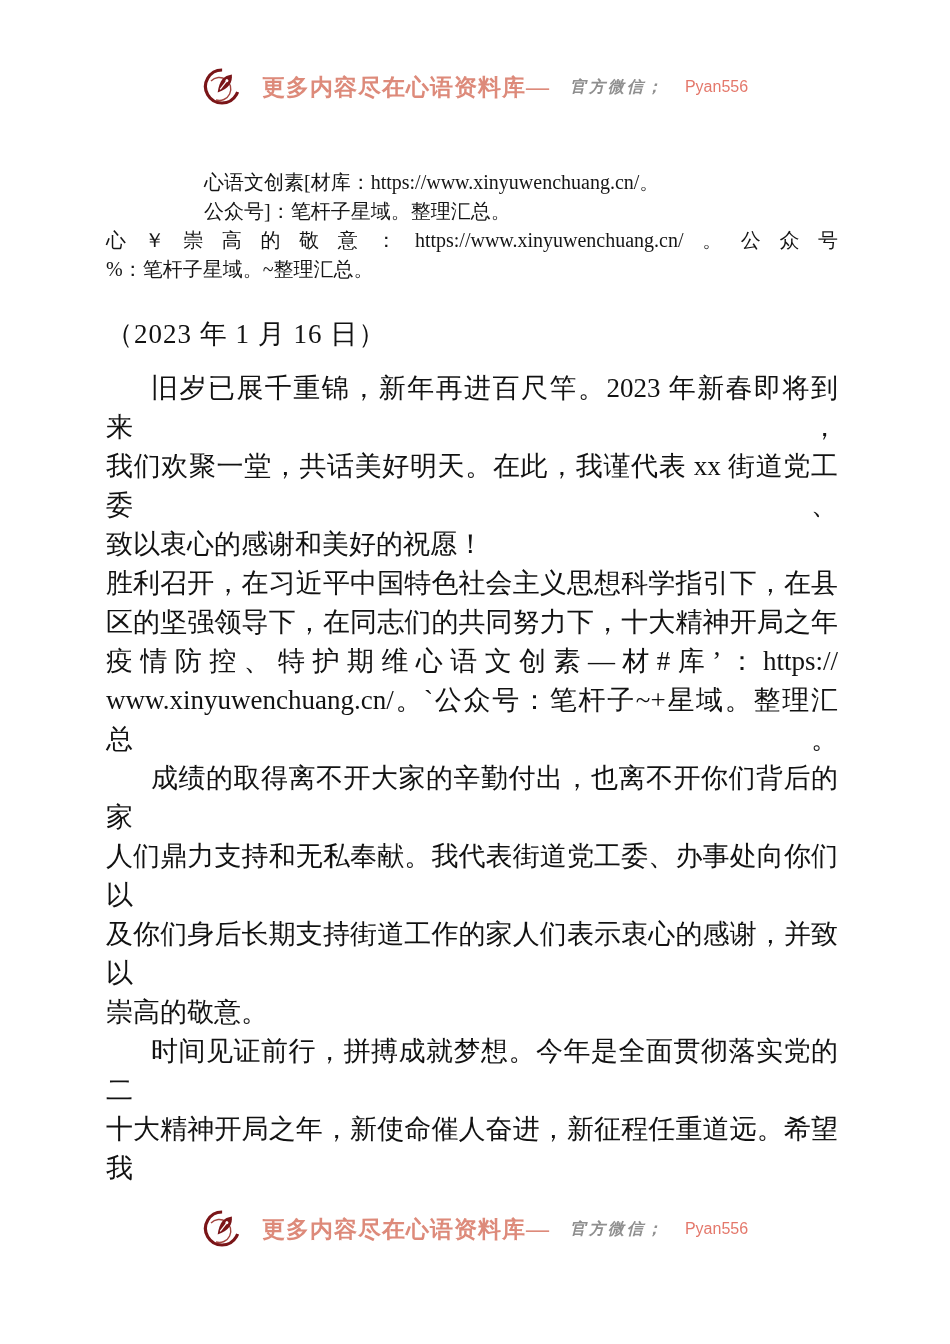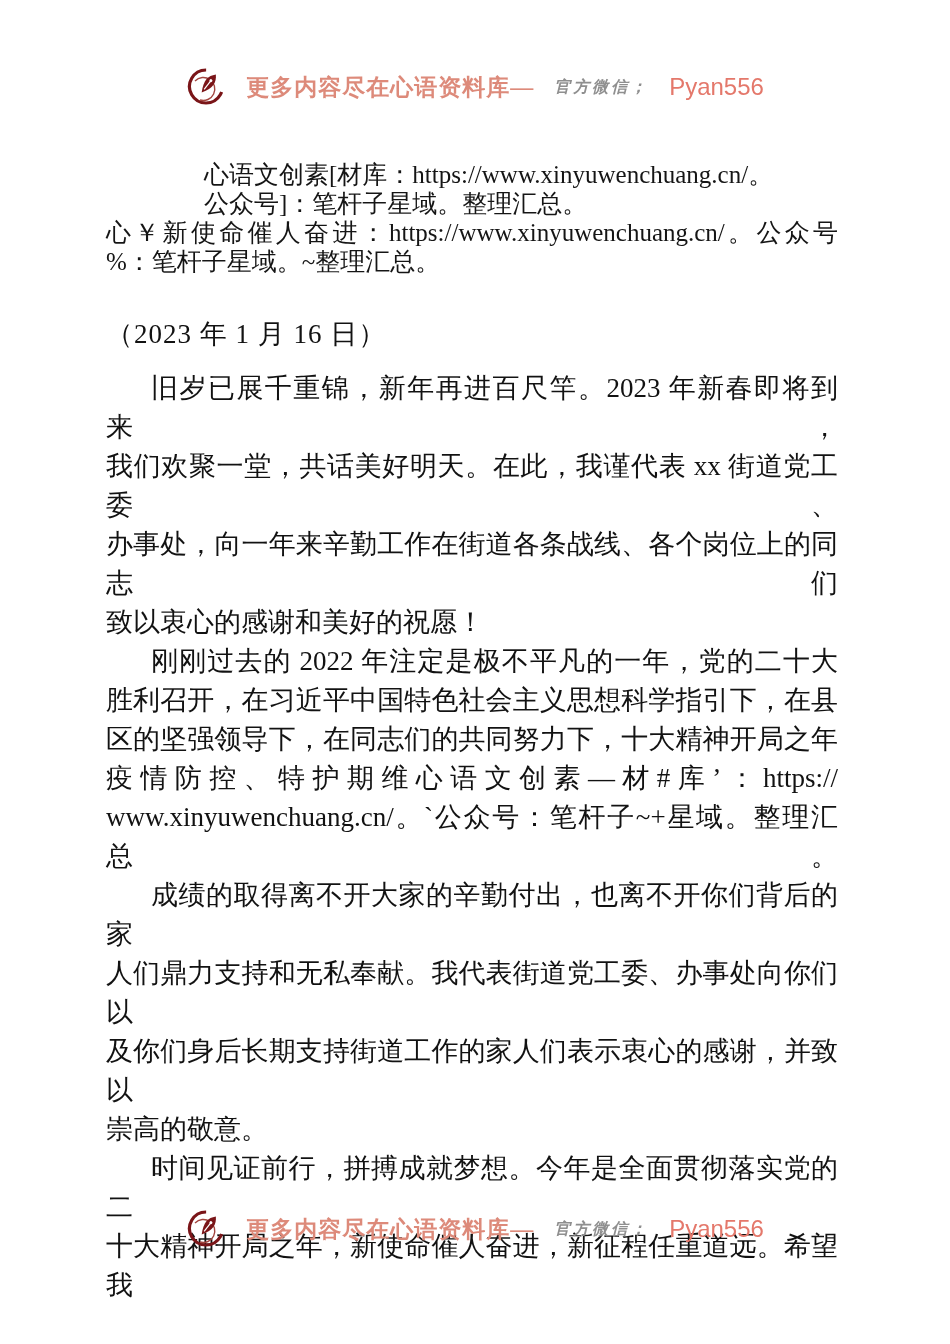--- a/index.html
+++ b/index.html
@@ -23,26 +23,26 @@
     font-size:23px;font-weight:700;letter-spacing:1px;
     color:#dd8a7a;
     font-family:"Liberation Serif","DejaVu Serif",serif;
   }
   .wechat-label{
     font-size:16px;font-weight:700;font-style:italic;letter-spacing:3px;
     color:#8f8f8f;
     font-family:"Liberation Serif","DejaVu Serif",serif;
   }
   .wechat-id{
-    font-size:24px;color:#e4786b;
+    font-size:16px;color:#e4786b;
     font-family:"Liberation Sans","DejaVu Sans",sans-serif;
   }
   
   .doc-col{position:absolute;left:106px;width:732px;}
-  .watermark-block{top:160px;font-size:25px;line-height:29px;color:#151515;}
+  .watermark-block{top:168px;font-size:20px;line-height:29px;color:#151515;}
   .wm-indent{padding-left:98px;}
   .date-line{top:316px;text-align:left;font-size:27px;letter-spacing:1px;}
   .body-block{top:369px;font-size:27px;line-height:39px;}
   .line{min-height:1em;}
   .line.justify{text-align:justify;text-align-last:justify;text-justify:inter-character;}
   .line.indent{text-indent:45px;}
 </style>
 </head>
 <body>
 
@@ -59,32 +59,30 @@
       </g>
     </svg>
     <span class="brand">更多内容尽在心语资料库—</span>
     <span class="wechat-label">官方微信；</span>
     <span class="wechat-id">Pyan556</span>
   </div>
 
   <div class="doc-col watermark-block" id="watermark-block">
       <div class="line wm-indent">心语文创素[材库：https://www.xinyuwenchuang.cn/。</div>
       <div class="line wm-indent">公众号]：笔杆子星域。整理汇总。</div>
-      <div class="line justify">心￥新使命催人奋进：https://www.xinyuwenchuang.cn/。公众号</div>
+      <div class="line justify">心￥崇高的敬意：https://www.xinyuwenchuang.cn/。公众号</div>
       <div class="line">%：笔杆子星域。~整理汇总。</div>
     </div>
 
   <div class="doc-col date-line">（2023 年 1 月 16 日）</div>
 
   <div class="doc-col body-block" id="body-block">
       <div class="line indent justify">旧岁已展千重锦，新年再进百尺竿。2023 年新春即将到来，</div>
       <div class="line justify">我们欢聚一堂，共话美好明天。在此，我谨代表 xx 街道党工委、</div>
-      <div class="line justify">办事处，向一年来辛勤工作在街道各条战线、各个岗位上的同志 们</div>
       <div class="line">致以衷心的感谢和美好的祝愿！</div>
-      <div class="line indent justify">刚刚过去的 2022 年注定是极不平凡的一年，党的二十大</div>
       <div class="line justify">胜利召开，在习近平中国特色社会主义思想科学指引下，在县</div>
       <div class="line justify">区的坚强领导下，在同志们的共同努力下，十大精神开局之年</div>
       <div class="line justify">疫情防控、特护期维心语文创素—材#库’：https://</div>
       <div class="line justify">www.xinyuwenchuang.cn/。`公众号：笔杆子~+星域。整理汇总。</div>
       <div class="line indent justify">成绩的取得离不开大家的辛勤付出，也离不开你们背后的家</div>
       <div class="line justify">人们鼎力支持和无私奉献。我代表街道党工委、办事处向你们以</div>
       <div class="line justify">及你们身后长期支持街道工作的家人们表示衷心的感谢，并致以</div>
       <div class="line">崇高的敬意。</div>
       <div class="line indent justify">时间见证前行，拼搏成就梦想。今年是全面贯彻落实党的二</div>
       <div class="line justify">十大精神开局之年，新使命催人奋进，新征程任重道远。希望我</div>

